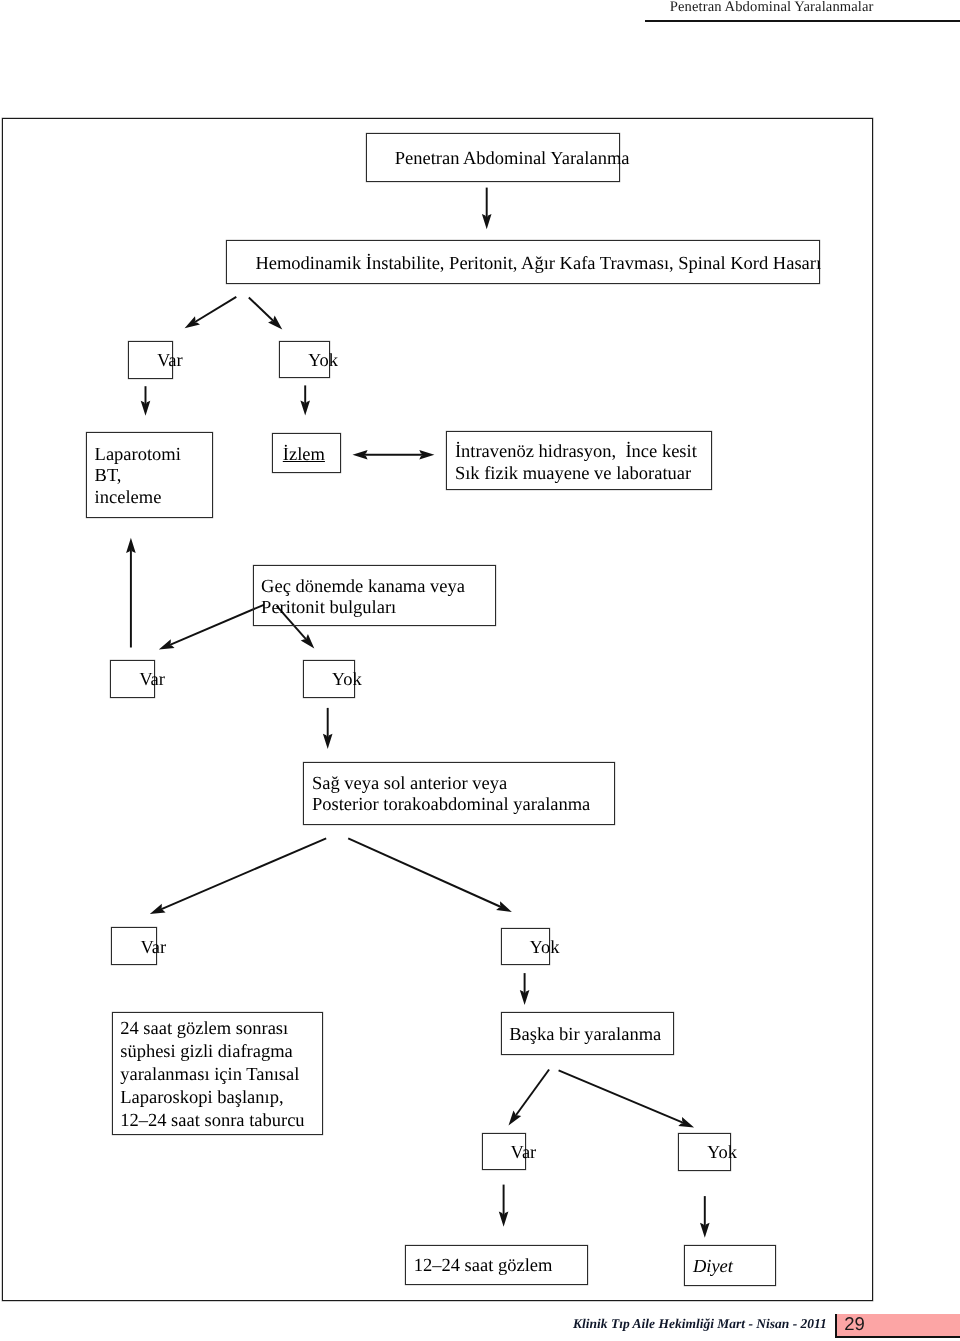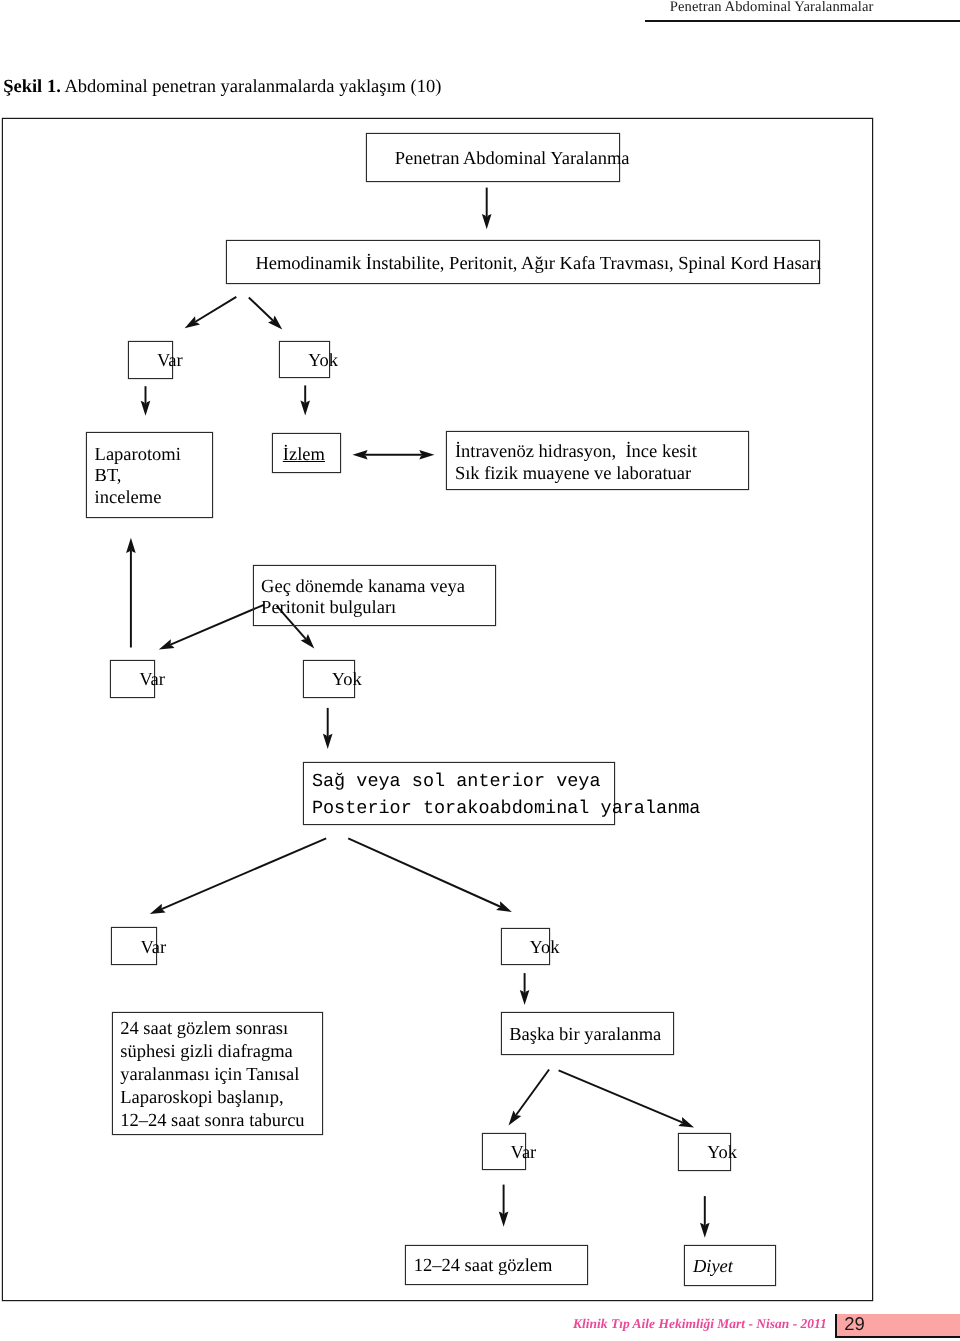--- a/index.html
+++ b/index.html
@@ -17,36 +17,35 @@
        border:1.55px solid #1a1a1a;box-sizing:border-box;
        box-shadow:0 0 0 0.4px rgba(55,55,55,0.6);}
   .node{position:absolute;border:1.3px solid #2b2b2b;box-sizing:border-box;
         box-shadow:0 0 0 0.3px rgba(70,70,70,0.5);
         display:flex;align-items:center;overflow:visible;background:transparent;}
   .node .t{display:block;width:100%;font-size:18.5px;line-height:21.6px;white-space:pre;position:relative;top:2.2px;padding-left:28px;}
   .node.center .t{text-align:center;}
   .node.left .t{text-align:left;padding-left:7.5px;}
   #edge-layer{position:absolute;left:0;top:0;width:960px;height:1341px;overflow:visible;}
   #footer-journal{position:absolute;left:573px;top:1316.8px;font-size:13.5px;
-        font-style:italic;font-weight:bold;white-space:nowrap;color:#ec4899;line-height:14px;}
+        font-style:italic;font-weight:bold;white-space:nowrap;color:#0f172a;line-height:14px;}
   #page-number-badge{position:absolute;left:835px;top:1313.5px;width:125px;height:24px;background:#fca5a5;}
   #page-number-badge .pn{position:absolute;left:9.2px;top:-0.3px;font-size:18.5px;color:#1a1a1a;
         font-family:"Liberation Sans",sans-serif;line-height:21px;}
   #page-number-rule{position:absolute;left:835px;top:1313.5px;width:2.2px;height:23.5px;background:#111;}
   #footer-baseline{position:absolute;left:835px;top:1336px;width:125px;height:1.6px;background:#111;}
 </style>
 </head>
 <body>
 
 <div id="page">
 
   <div id="running-head">Penetran Abdominal Yaralanmalar</div>
   <div id="head-rule"></div>
 
-  <div id="fig-caption"><span class="lbl">Şekil 1.</span> <span class="txt">Abdominal penetran yaralanmalarda yaklaşım (10)</span></div>
 
   <div id="chart-frame"></div>
 
   <svg id="edge-layer" viewBox="0 0 960 1341" width="960" height="1341">
       <g>
         <line x1="486.7" y1="187.6" x2="486.7" y2="220.89499999999998" stroke="#111" stroke-width="1.95"></line>
         <path d="M486.70,229.20 L481.90,214.10 L485.26,215.61 L486.70,218.33 L488.14,215.61 L491.50,214.10 Z" fill="#111"></path>
       </g>
       <g>
         <line x1="236.3" y1="296.9" x2="191.69835764649252" y2="323.98881179690784" stroke="#111" stroke-width="1.95"></line>
@@ -129,36 +128,36 @@
         <span class="t">Yok</span>
       </div>
       <div class="node left" style="left: 86.1px; top: 432.2px; width: 127px; height: 85.8px;">
         <span class="t">Laparotomi
 BT,
 inceleme</span>
       </div>
       <div class="node left" style="left: 272.3px; top: 433px; width: 68.4px; height: 40.3px; text-decoration: underline;">
         <span class="t" style="padding-left: 9.5px;">İzlem</span>
       </div>
-      <div class="node left" style="left: 446.4px; top: 430.9px; width: 303px; height: 59.5px; align-items: center;">
+      <div class="node left" style="left: 446.4px; top: 430.9px; width: 266px; height: 59.5px; align-items: center;">
         <span class="t" style="line-height: 22.2px;">İntravenöz hidrasyon,  İnce kesit
 Sık fizik muayene ve laboratuar</span>
       </div>
       <div class="node left" style="left: 252.6px; top: 533.2px; width: 243.5px; height: 61.2px; margin-top: 32px;">
         <span class="t" style="line-height: 21.3px;">Geç dönemde kanama veya
 Peritonit bulguları</span>
       </div>
       <div class="node center" style="left: 110.3px; top: 660px; width: 44.7px; height: 37.9px;">
         <span class="t">Var</span>
       </div>
       <div class="node center" style="left: 302.7px; top: 660.3px; width: 52.8px; height: 37.6px;">
         <span class="t">Yok</span>
       </div>
       <div class="node left" style="left: 303.4px; top: 761.5px; width: 311.6px; height: 63.2px;">
-        <span class="t" style="line-height: 27px; font-family: Liberation Mono, monospace;">Sağ veya sol anterior veya
+        <span class="t" style="line-height: 21px;">Sağ veya sol anterior veya
 Posterior torakoabdominal yaralanma</span>
       </div>
       <div class="node center" style="left: 111.4px; top: 927.1px; width: 45.2px; height: 38.1px;">
         <span class="t">Var</span>
       </div>
       <div class="node center" style="left: 500.5px; top: 927.5px; width: 49.8px; height: 37.5px;">
         <span class="t">Yok</span>
       </div>
       <div class="node left" style="left: 111.7px; top: 1012px; width: 211.5px; height: 122.5px;">
         <span class="t" style="line-height: 22.8px;">24 saat gözlem sonrası

